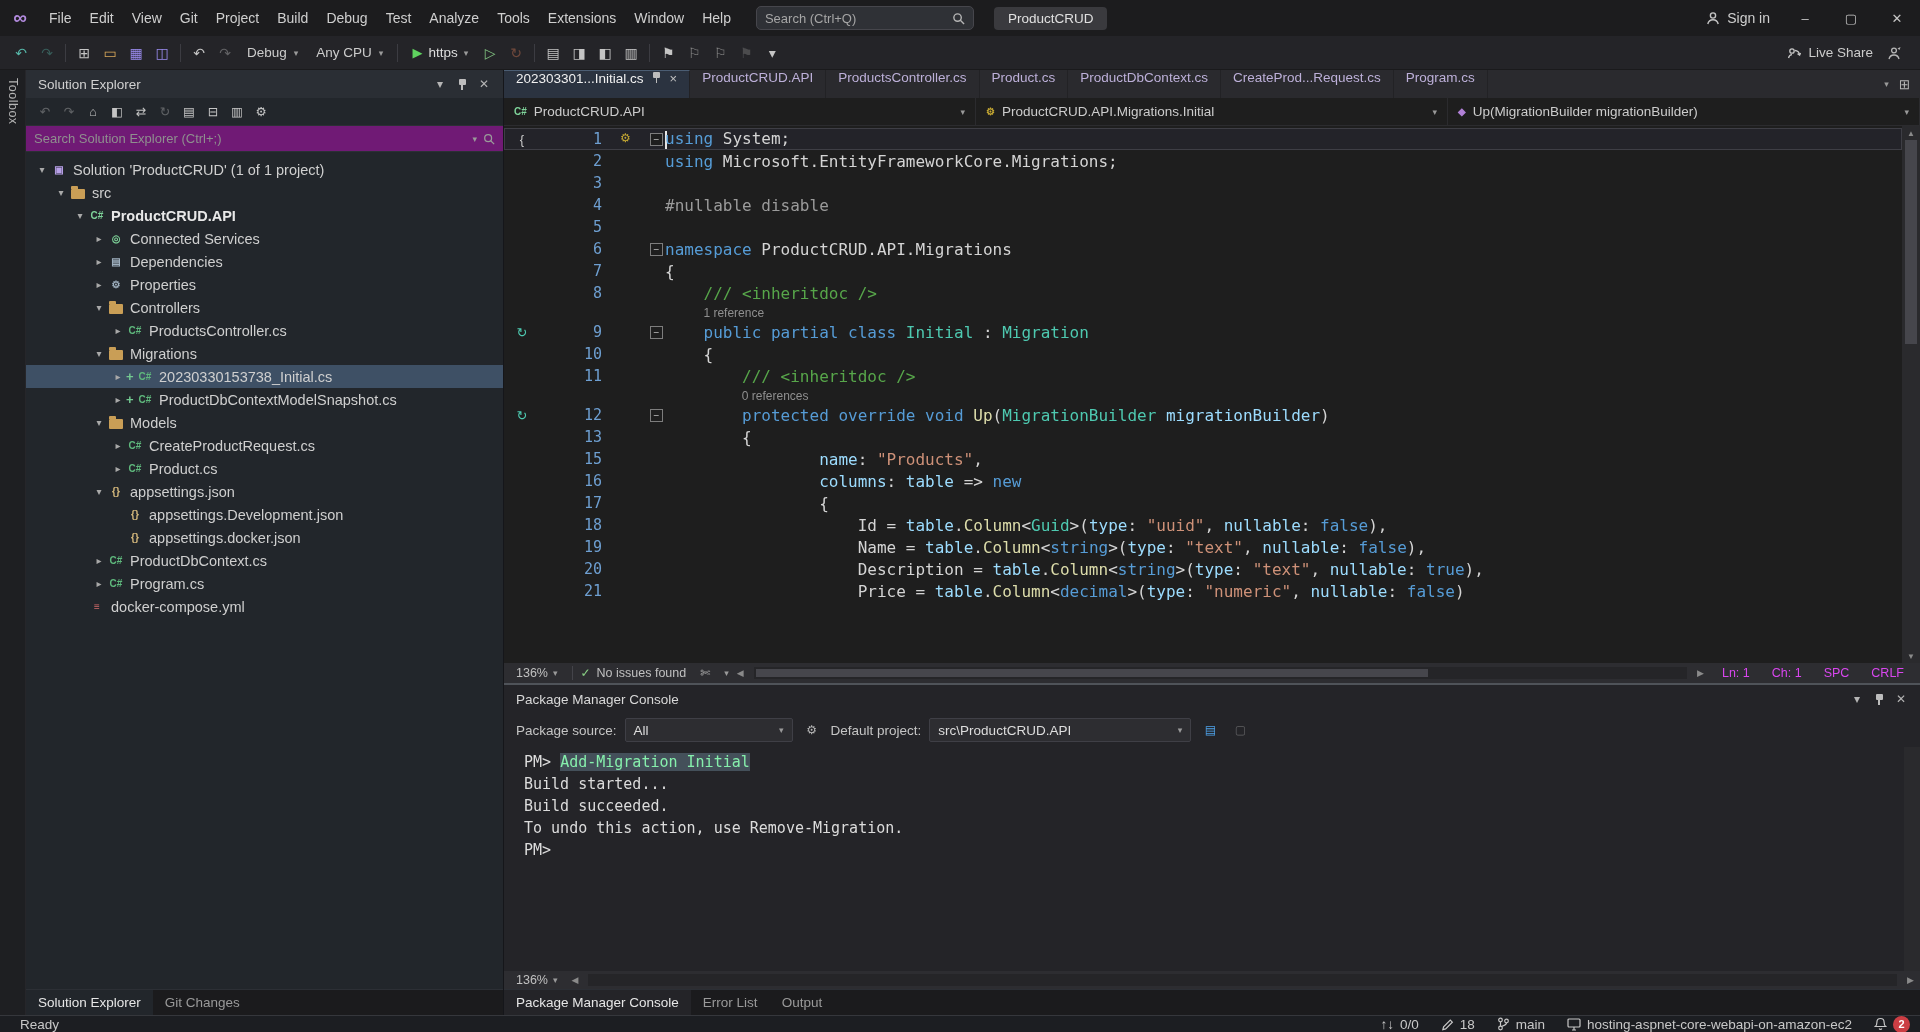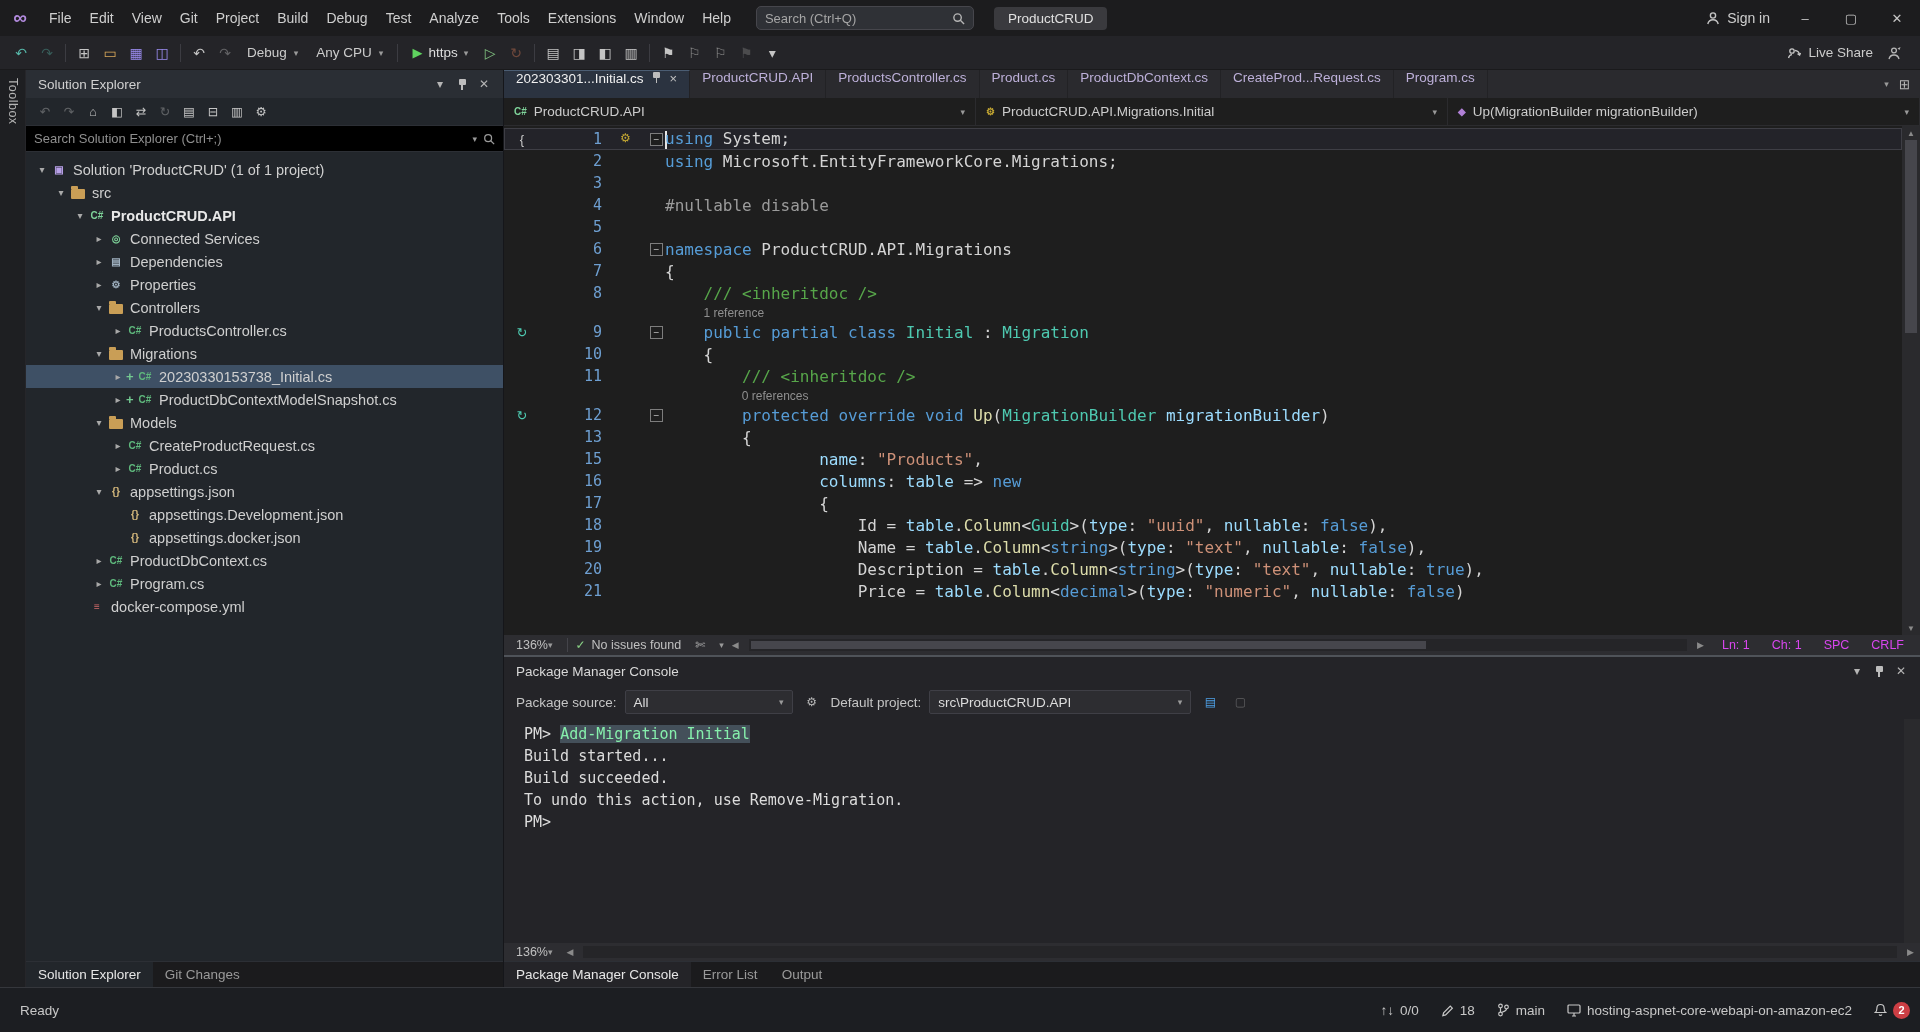--- a/index.html
+++ b/index.html
@@ -39,21 +39,21 @@
   
   .sepanel{width:478px;background:#22262b;flex:none;display:flex;flex-direction:column;border-right:1px solid #15161a}
   .se-header{height:28px;display:flex;align-items:center;padding:0 8px 0 12px;font-size:13.5px;color:#d0d0d0;background:#2a2e34}
   .se-header .sp{flex:1}
   .hd-ico{width:22px;height:22px;display:flex;align-items:center;justify-content:center;color:#b5b5b5;font-size:12px}
   .pin-ico{width:10px;height:12px;position:relative;display:inline-block}
   .pin-ico::before{content:"";position:absolute;width:7px;height:6px;background:#bdbdbd;border-radius:1px;left:1.5px;top:1px}
   .pin-ico::after{content:"";position:absolute;width:1.5px;height:5px;background:#bdbdbd;left:4.2px;top:7px}
   .se-tools{height:28px;display:flex;align-items:center;gap:2px;padding:0 8px;border-bottom:1px solid #2c2f35}
   .se-tools .tb-ico{width:22px;height:22px;font-size:12.5px}
-  .se-search{height:26px;margin:0;display:flex;align-items:center;background:#000000;border-bottom:1px solid #2c2f35;padding:0 8px;color:#8f8f8f;font-size:13px;gap:6px}
+  .se-search{height:26px;margin:0;display:flex;align-items:center;background:#701a75;border-bottom:1px solid #2c2f35;padding:0 8px;color:#8f8f8f;font-size:13px;gap:6px}
   .se-search .txt{flex:1}
   .se-tree{flex:1;min-height:0;overflow:hidden;padding-top:6px}
   .tree-row{height:23px;display:flex;align-items:center;font-size:14.5px;color:#cfcfcf;white-space:nowrap}
   .tree-row.selected{background:#3e5065}
   .tree-row .arrow{width:16px;flex:none;color:#a9a9a9;font-size:10px;text-align:center}
   .tree-row .added{color:#73c991;font-weight:bold;width:10px;flex:none;font-size:13px}
   .ico{width:18px;height:16px;flex:none;display:flex;align-items:center;justify-content:center;font-size:10px;font-weight:bold;margin-right:5px}
   .ico.folder-css{position:relative}
   .ico.folder-css::before{content:"";position:absolute;width:14px;height:10px;background:#c99e56;border-radius:1px;top:4px;left:2px}
   .ico.folder-css::after{content:"";position:absolute;width:7px;height:3px;background:#c99e56;border-radius:1px 1px 0 0;top:1.5px;left:2px}
@@ -92,21 +92,21 @@
   .tk-kw{color:#569cd6}.tk-ty{color:#4ec9b0}.tk-st{color:#ce9178}.tk-cm{color:#57a64a}
   .tk-pm{color:#9cdcfe}.tk-mt{color:#dcdcaa}.tk-pl{color:#d4d4d4}.tk-pp{color:#9b9b9b}
   .lens-row{height:17px;display:flex;align-items:center}
   .lens-label{font-size:12px;color:#8f8f8f}
   .vscroll{position:absolute;top:0;right:0;width:18px;bottom:0;background:#2a2a2d}
   .vscroll .thumb{position:absolute;top:14px;left:3px;width:12px;height:38%;background:#46464c}
   .vscroll .arr{position:absolute;left:0;width:18px;height:14px;display:flex;align-items:center;justify-content:center;font-size:8px;color:#8a8a8a}
 
   
   .estrip{height:20px;background:#2d2d31;display:flex;align-items:center;flex:none;font-size:12.5px;color:#c0c0c0;padding:0 6px;gap:8px}
-  .zoombox{display:flex;align-items:center;padding:0 6px}
+  .zoombox{display:flex;align-items:center;gap:5px;padding:0 6px}
   .vert-sep{width:1px;height:14px;background:#44444a}
   .issues{display:flex;align-items:center;gap:6px}
   .okcheck{color:#89d185;font-size:12px}
   .hscroll{flex:1;height:12px;background:#252528;position:relative;margin:0 2px}
   .hscroll .thumb{position:absolute;left:2px;top:2px;height:8px;width:72%;background:#46464c}
   .sarr{font-size:9px;color:#8a8a8a}
   .posinfo{display:flex;gap:22px;padding:0 10px;color:#d946ef}
 
   
   .pmc{height:306px;flex:none;display:flex;flex-direction:column;background:#242428;border-top:2px solid #4f5359}
@@ -120,21 +120,21 @@
   .pmc-out{flex:1;min-height:0;position:relative;padding:4px 0 0 20px;font:15px "DejaVu Sans Mono",monospace;color:#dcdcdc}
   .con-row{height:22px;display:flex;align-items:center;white-space:pre}
   .con-hl{background:#44505a;color:#86efac}
   .pmc-vscroll{position:absolute;top:0;right:0;width:16px;bottom:0;background:#2a2a2d}
   .pmc-bottom{height:18px;display:flex;align-items:center;background:#2d2d31;font-size:12.5px;color:#c0c0c0;padding:0 6px;gap:8px}
   .panel-tabs{height:26px;background:#1b1b1d;display:flex;align-items:center;flex:none;font-size:13.5px;border-top:1px solid #2c2f35}
   .ptab{padding:0 12px;height:100%;display:flex;align-items:center;color:#9a9a9a}
   .ptab.active{color:#e6e6e6;background:#242428}
 
   
-  .statusbar{height:45px;background:#1c1e22;border-top:1px solid #35373c;display:flex;align-items:center;flex:none;font-size:13.5px;color:#c8c8c8;padding:0 10px}
+  .statusbar{height:17px;background:#1c1e22;border-top:1px solid #35373c;display:flex;align-items:center;flex:none;font-size:13.5px;color:#c8c8c8;padding:0 10px}
   .sb-left{display:flex;align-items:center;gap:8px;padding-left:10px}
   .sb-right{margin-left:auto;display:flex;align-items:center;gap:22px}
   .sb-item{display:flex;align-items:center;gap:6px}
   .badge{width:17px;height:17px;border-radius:50%;background:#cc3e44;color:#fff;font-size:11px;font-weight:bold;display:flex;align-items:center;justify-content:center}
 </style>
 </head>
 <body>
 
 <div class="app">
 

